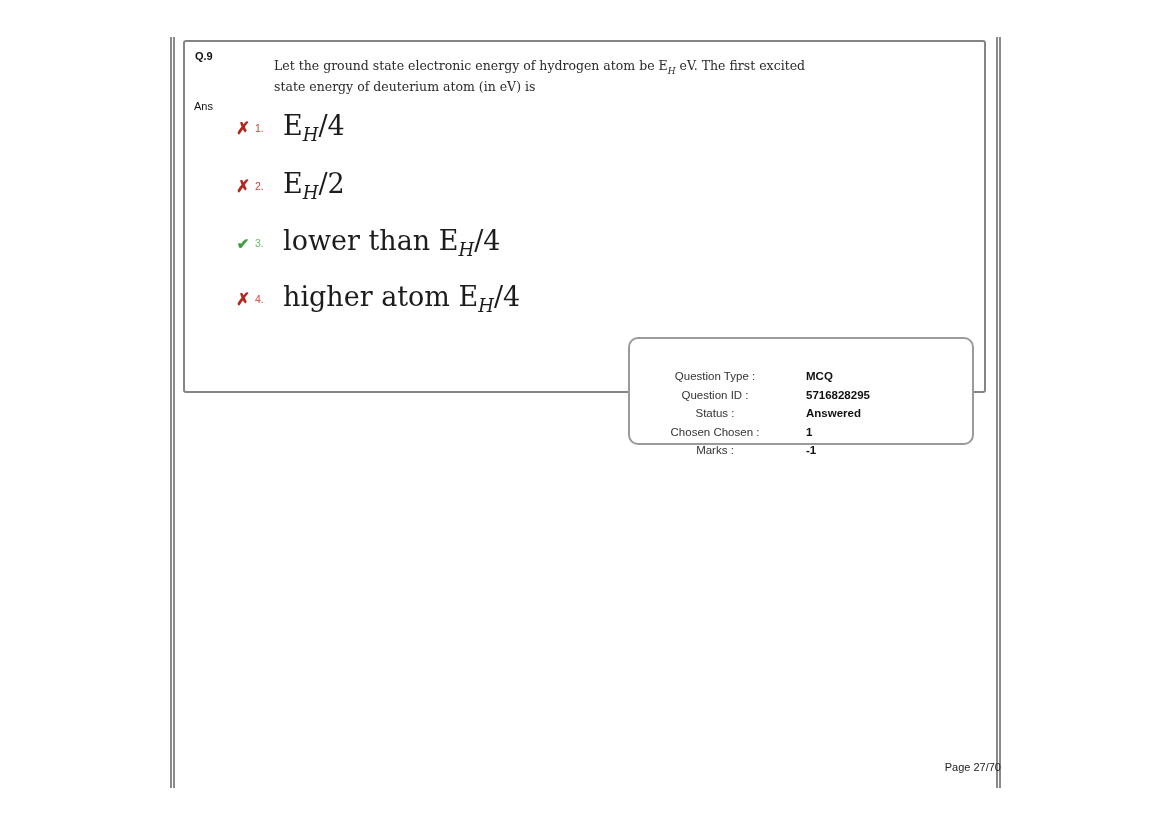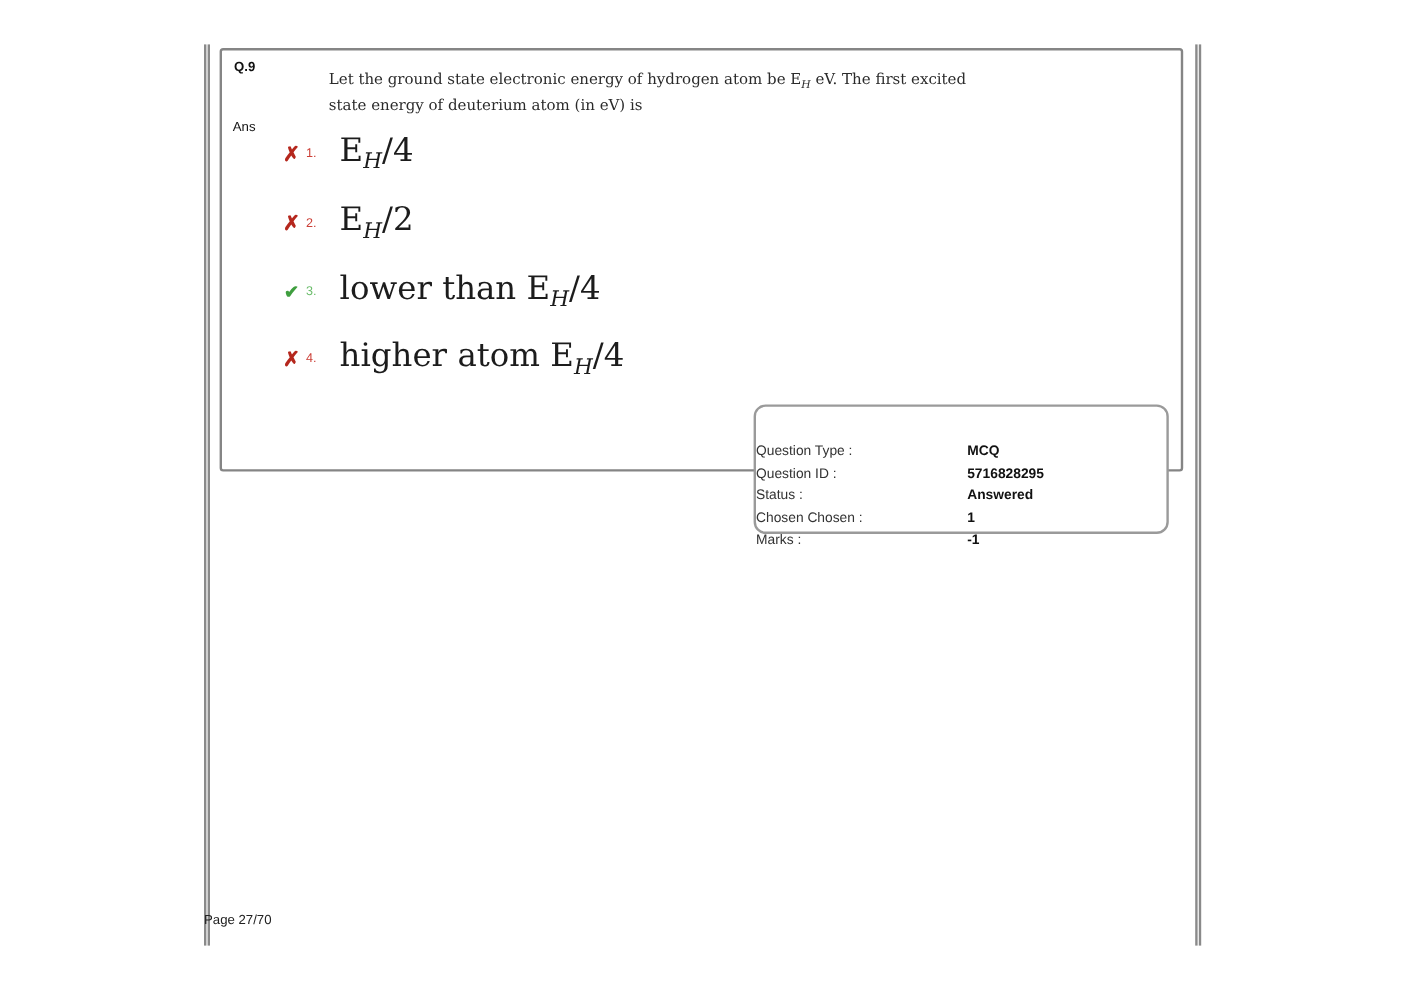--- a/index.html
+++ b/index.html
@@ -89,30 +89,30 @@
     border-radius: 10px;
     background: #ffffff;
     padding-top: 10px;
   }
   .info-row {
     display: flex; align-items: baseline;
     height: 18.6px;
     font-size: 11.5px;
   }
   .info-label {
-    width: 170px; text-align: left;
+    width: 170px; text-align: center;
     color: #333;
   }
   .info-value {
     margin-left: 6px; font-weight: bold; color: #111; margin-top: 21px;
   }
   .page-footer {
     position: absolute;
     left: 170px; top: 761px; width: 831px;
-    text-align: left;
+    text-align: right;
     font-size: 11px; color: #222;
   }
 </style>
 </head>
 <body>
 
 <div class="page-frame"></div>
 
 <div class="q-box">
 

